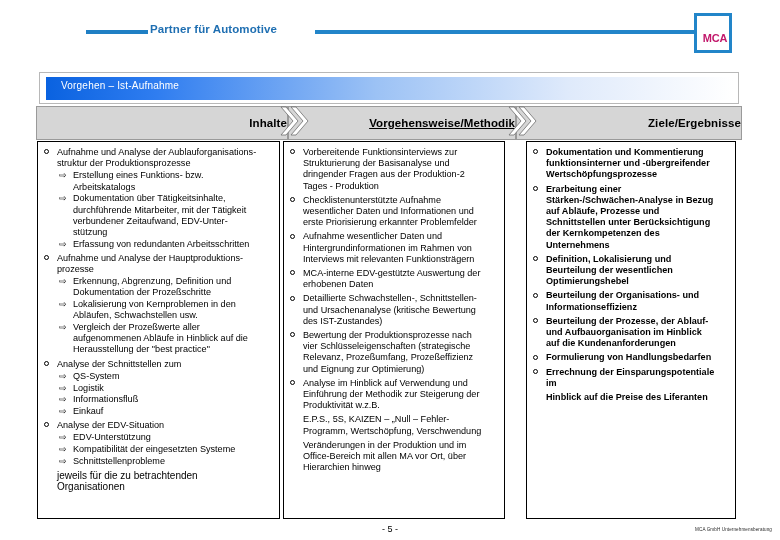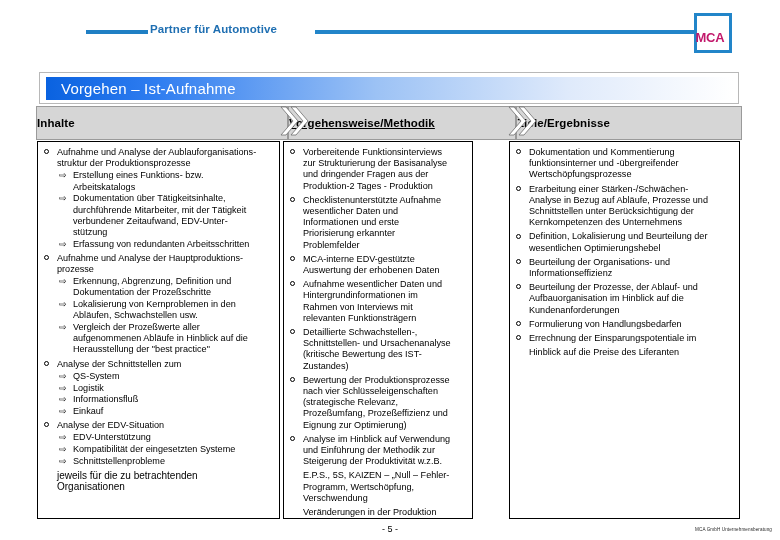--- a/index.html
+++ b/index.html
@@ -45,50 +45,49 @@
   .logo-box {
     position: absolute;
     left: 694px; top: 13px;
     width: 38px; height: 40px;
     border: 3px solid #2285c9;
     background: #ffffff;
     box-sizing: border-box;
   }
   .logo-text {
     position: absolute;
-    left: 664px; top: 31px;
+    left: 697px; top: 31px;
     width: 36px;
     text-align: center;
-    font-size: 13px;
+    font-size: 11px;
     font-weight: bold;
     color: #c2186b;
     letter-spacing: -0.2px;
     line-height: 14px;
-    padding-left: 28px;
   }
 
   
   .slide-frame {
     position: absolute;
     left: 39px; top: 72px;
     width: 700px; height: 32px;
     border: 1px solid #b8b8b8;
     background: #ffffff;
     box-sizing: border-box;
   }
   .title-bar {
     position: absolute;
     left: 46px; top: 77px;
     width: 688px; height: 23px;
     background: linear-gradient(to right, #0a62e0 0%, #2f7df0 16%, #9cc2f5 48%, #dfeafb 76%, #ffffff 100%);
   }
   .title-text {
     position: absolute;
     left: 61px; top: 80px;
-    font-size: 15px;
+    font-size: 10px;
     color: #ffffff;
     font-weight: normal;
     letter-spacing: 0.2px;
     white-space: nowrap;
   }
 
   
   .header-band {
     position: absolute;
     left: 36px; top: 106px;
@@ -96,21 +95,21 @@
   }
   .hdr-cell {
     position: absolute;
     top: 0;
     height: 34px;
     background: #d6d6d6;
     border: 1px solid #9a9a9a;
     box-sizing: border-box;
     display: flex;
     align-items: center;
-    justify-content: flex-start;
+    justify-content: flex-end;
   }
   .hdr-cell span {
     font-size: 11.5px;
     font-weight: bold;
     color: #000000;
     letter-spacing: 0.1px;
   }
   .hdr-1 { left: 0px;   width: 252px; }
   .hdr-2 { left: 252px; width: 228px; text-decoration: underline; }
   .hdr-3 { left: 480px; width: 226px; }
@@ -129,22 +128,22 @@
     position: absolute;
     top: 141px;
     height: 378px;
     border: 1px solid #000000;
     background: #ffffff;
     box-sizing: border-box;
     padding: 5px 20px 4px 4px;
     overflow: hidden;
   }
   .col-1 { left: 37px;  width: 243px; }
-  .col-2 { left: 283px; width: 190px; }
-  .col-3 { left: 509px; width: 231px; }
+  .col-2 { left: 283px; width: 222px; }
+  .col-3 { left: 526px; width: 210px; font-weight: bold; }
 
   ul.lvl1 {
     list-style: none;
     margin: 0;
     padding: 0;
   }
   li.l1 {
     position: relative;
     padding-left: 15px;
     margin-bottom: 3px;
@@ -344,25 +343,25 @@
     <li class="l1">
       <span class="bullet1"></span>
       <span class="txt">Vorbereitende Funktionsinterviews zur Strukturierung der Basisanalyse und dringender Fragen aus der Produktion-2 Tages - Produktion</span>
     </li>
     <li class="l1">
       <span class="bullet1"></span>
       <span class="txt">Checklistenunterstützte Aufnahme wesentlicher Daten und Informationen und erste Priorisierung erkannter Problemfelder</span>
     </li>
     <li class="l1">
       <span class="bullet1"></span>
+      <span class="txt">Aufnahme wesentlicher Daten und Hintergrundinformationen im Rahmen von Interviews mit relevanten Funktionsträgern</span>
+    </li>
+    <li class="l1">
+      <span class="bullet1"></span>
       <span class="txt">MCA-interne EDV-gestützte Auswertung der erhobenen Daten</span>
-    </li>
-    <li class="l1">
-      <span class="bullet1"></span>
-      <span class="txt">Aufnahme wesentlicher Daten und Hintergrundinformationen im Rahmen von Interviews mit relevanten Funktionsträgern</span>
     </li>
     <li class="l1">
       <span class="bullet1"></span>
       <span class="txt">Detaillierte Schwachstellen-, Schnittstellen- und Ursachenanalyse (kritische Bewertung des IST-Zustandes)</span>
     </li>
     <li class="l1">
       <span class="bullet1"></span>
       <span class="txt">Bewertung der Produktionsprozesse nach vier Schlüsseleigenschaften (strategische Relevanz, Prozeßumfang, Prozeßeffizienz und Eignung zur Optimierung)</span>
     </li>
     <li class="l1">

